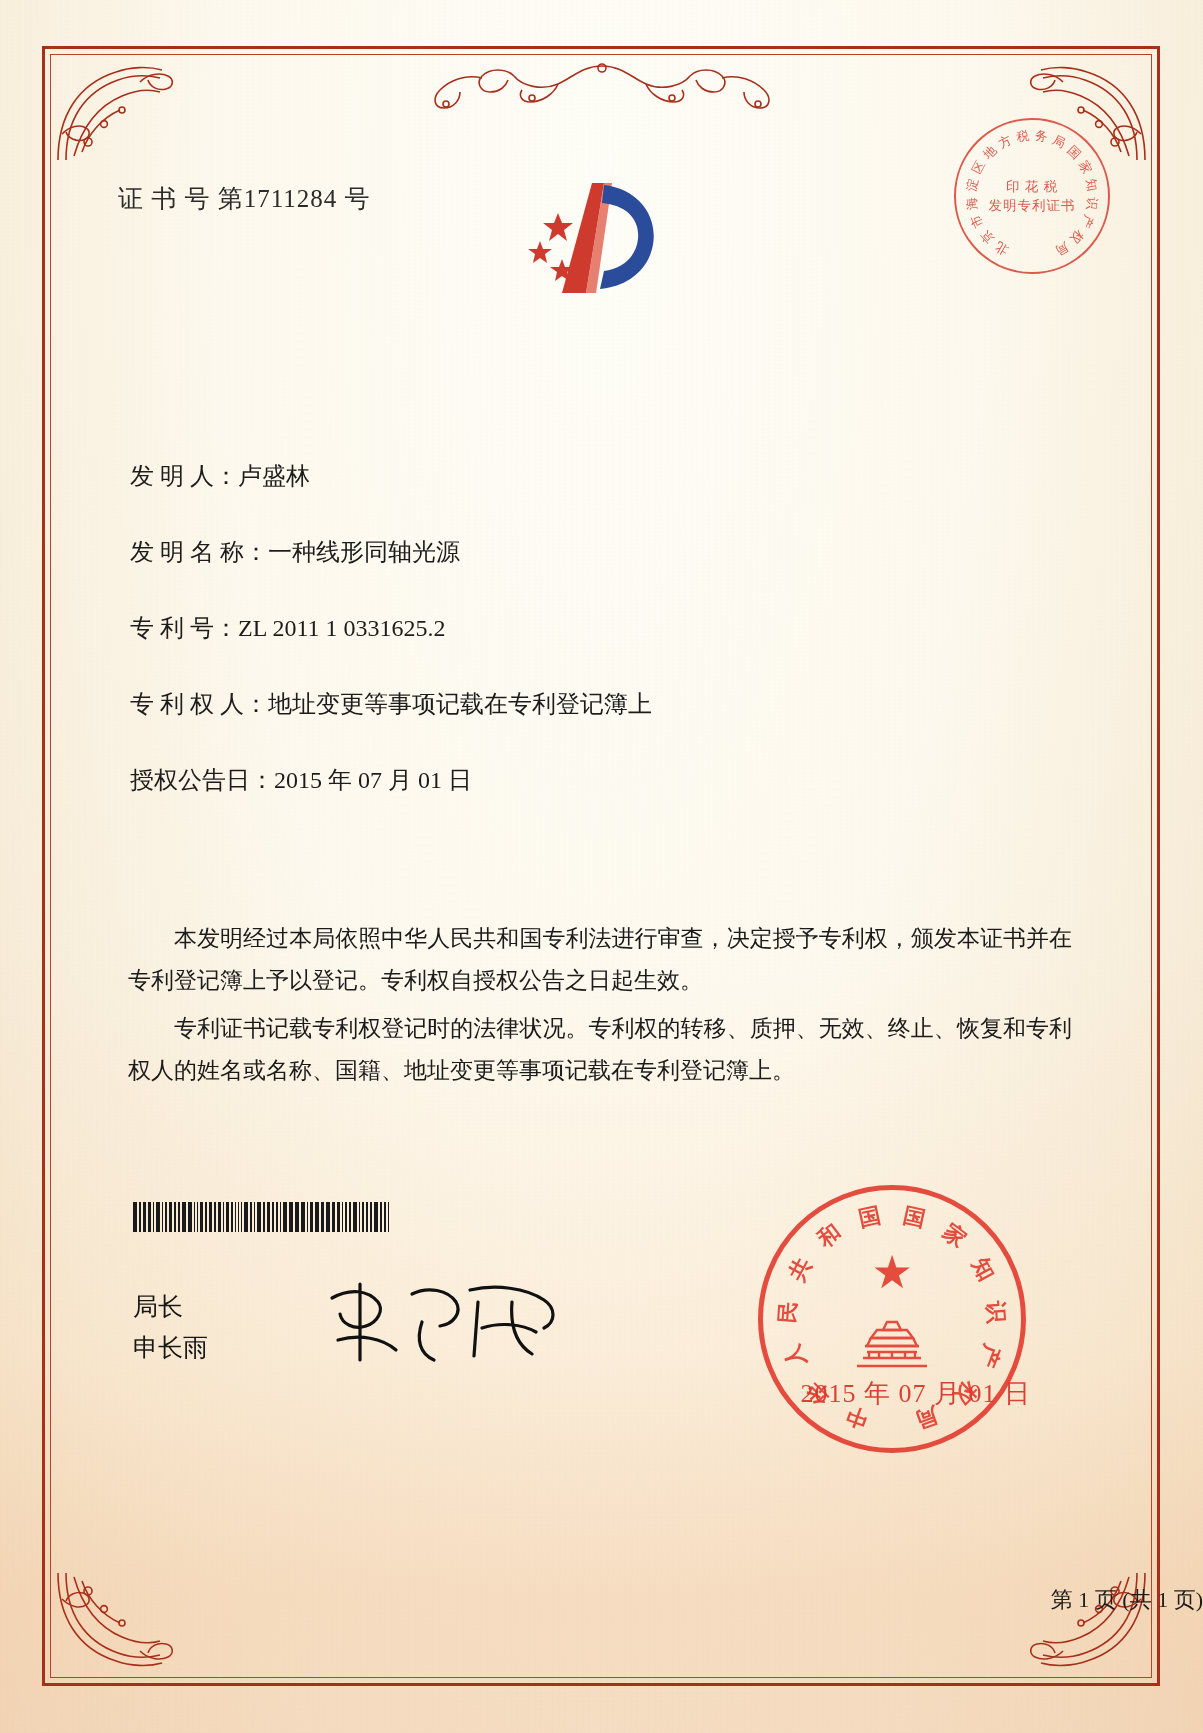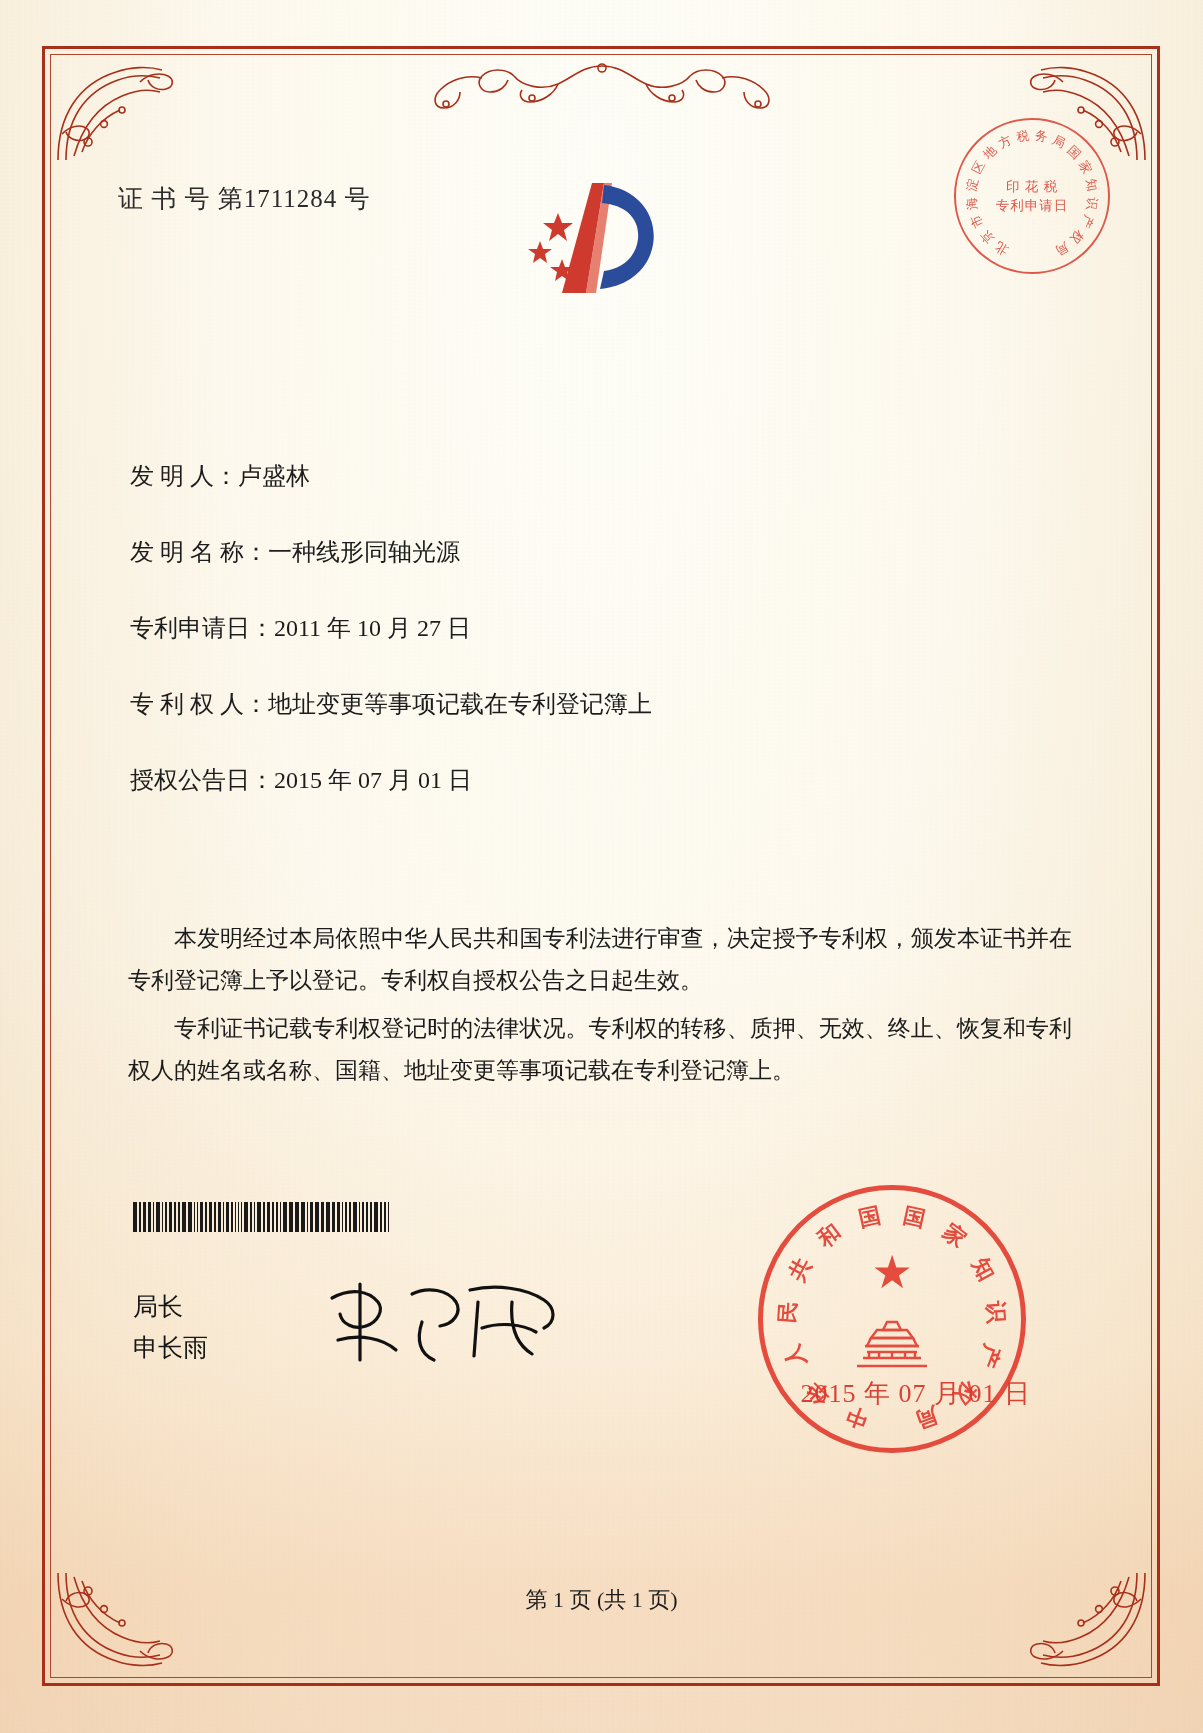--- a/index.html
+++ b/index.html
@@ -245,21 +245,21 @@
     color: #d8392c;
     letter-spacing: 1px;
     font-family: "Liberation Serif", "DejaVu Serif", serif;
     opacity: 0.95;
   }
 
   
   .footer {
     position: absolute;
     left: 0; right: 0; bottom: 118px;
-    text-align: center;
+    text-align: right;
     font-size: 22px;
     color: #1c1c1c;
     font-family: "Liberation Serif", "DejaVu Serif", serif;
   }
 </style>
 </head>
 <body>
 
 <div class="page">
   <div class="paper-wash"></div>
@@ -374,28 +374,28 @@
         <span style="font-size: 12.5px; transform: rotate(44.1176deg) translate(0px, -60px) rotate(0deg) translate(-50%, -50%);">国</span>
         <span style="font-size: 12.5px; transform: rotate(61.7647deg) translate(0px, -60px) rotate(0deg) translate(-50%, -50%);">家</span>
         <span style="font-size: 12.5px; transform: rotate(79.4118deg) translate(0px, -60px) rotate(0deg) translate(-50%, -50%);">知</span>
         <span style="font-size: 12.5px; transform: rotate(97.0588deg) translate(0px, -60px) rotate(0deg) translate(-50%, -50%);">识</span>
         <span style="font-size: 12.5px; transform: rotate(114.706deg) translate(0px, -60px) rotate(0deg) translate(-50%, -50%);">产</span>
         <span style="font-size: 12.5px; transform: rotate(132.353deg) translate(0px, -60px) rotate(0deg) translate(-50%, -50%);">权</span>
         <span style="font-size: 12.5px; transform: rotate(150deg) translate(0px, -60px) rotate(0deg) translate(-50%, -50%);">局</span>
       </div>
     <div class="center-lines">
       <div>印 花 税</div>
-      <div>专利申请日</div>
+      <div>发明专利证书</div>
     </div>
   </div>
 
   <div class="fields" id="fields-container">
       <div class="field-row"><span class="field-label">发 明 人：</span><span class="field-value">卢盛林</span></div>
       <div class="field-row"><span class="field-label">发 明 名 称：</span><span class="field-value">一种线形同轴光源</span></div>
-      <div class="field-row"><span class="field-label">专利申请日：</span><span class="field-value">2011 年 10 月 27 日</span></div>
+      <div class="field-row"><span class="field-label">专 利 号：</span><span class="field-value">ZL 2011 1 0331625.2</span></div>
       <div class="field-row"><span class="field-label">专 利 权 人：</span><span class="field-value">地址变更等事项记载在专利登记簿上</span></div>
       <div class="field-row"><span class="field-label">授权公告日：</span><span class="field-value">2015 年 07 月 01 日</span></div>
     </div>
 
   <div class="body-text" id="body-container">
       <p>本发明经过本局依照中华人民共和国专利法进行审查，决定授予专利权，颁发本证书并在专利登记簿上予以登记。专利权自授权公告之日起生效。</p>
       <p>专利证书记载专利权登记时的法律状况。专利权的转移、质押、无效、终止、恢复和专利权人的姓名或名称、国籍、地址变更等事项记载在专利登记簿上。</p>
     </div>
 
   <div class="barcode" id="barcode">

